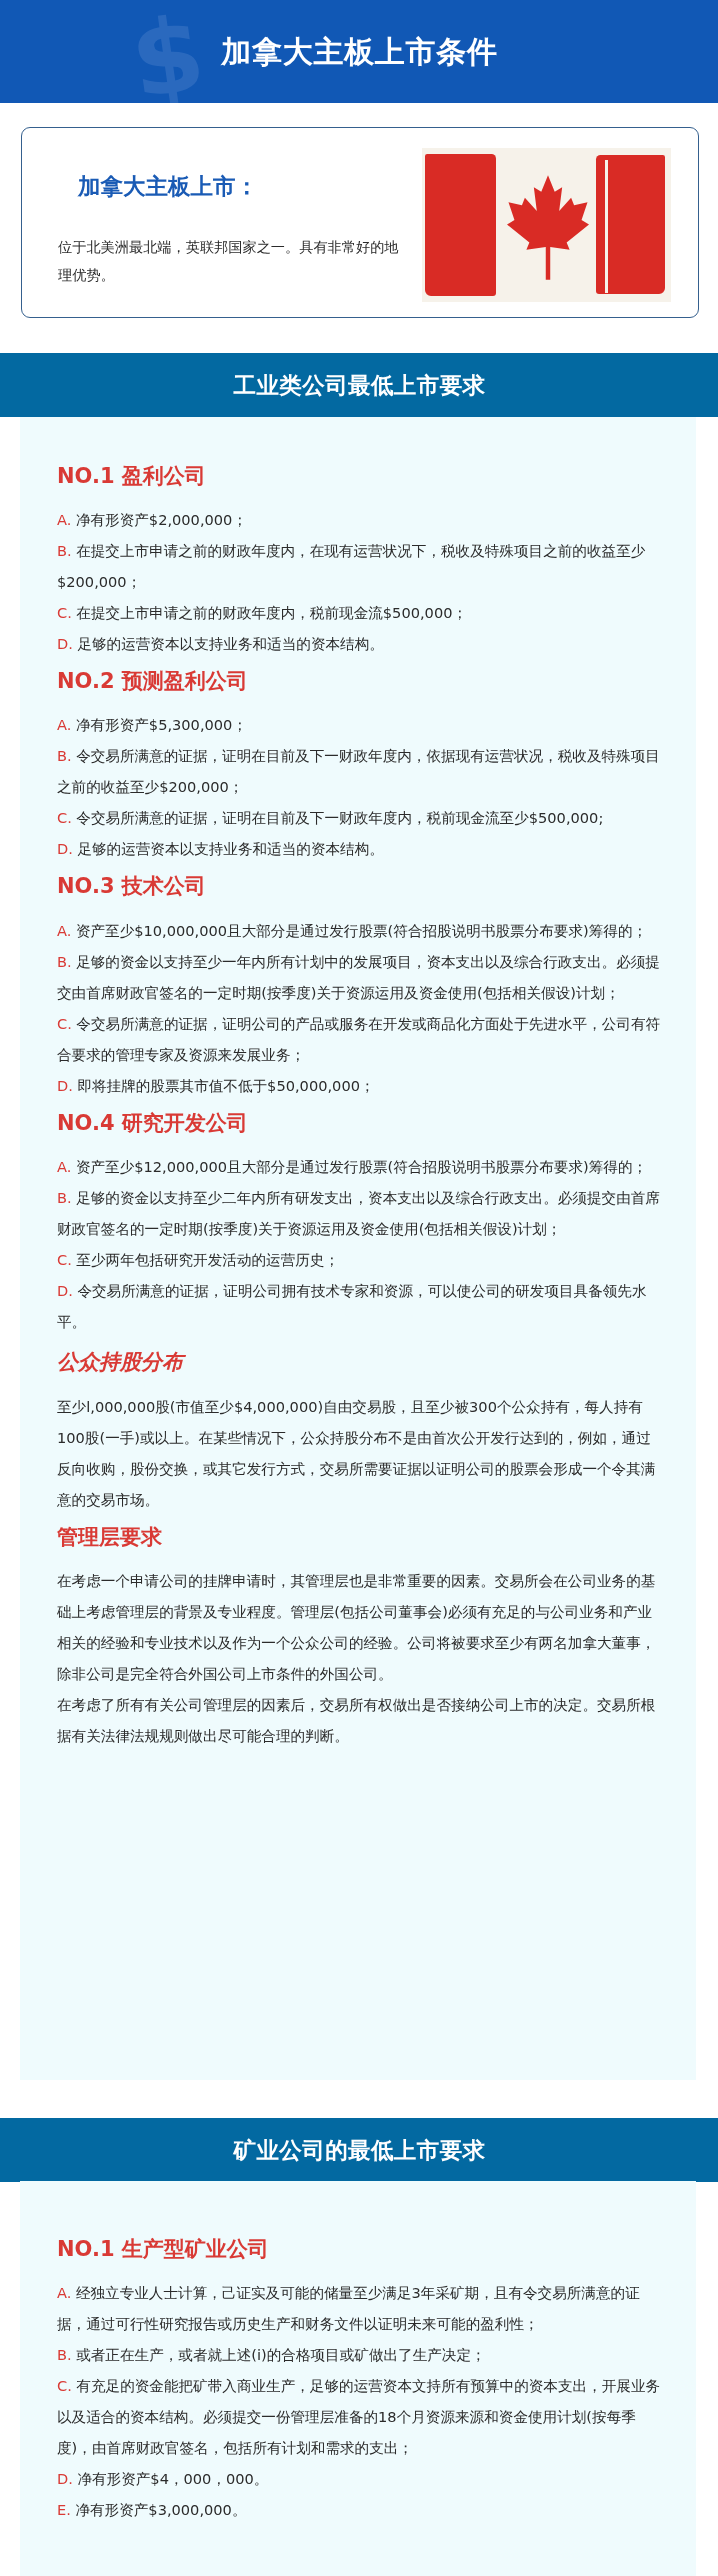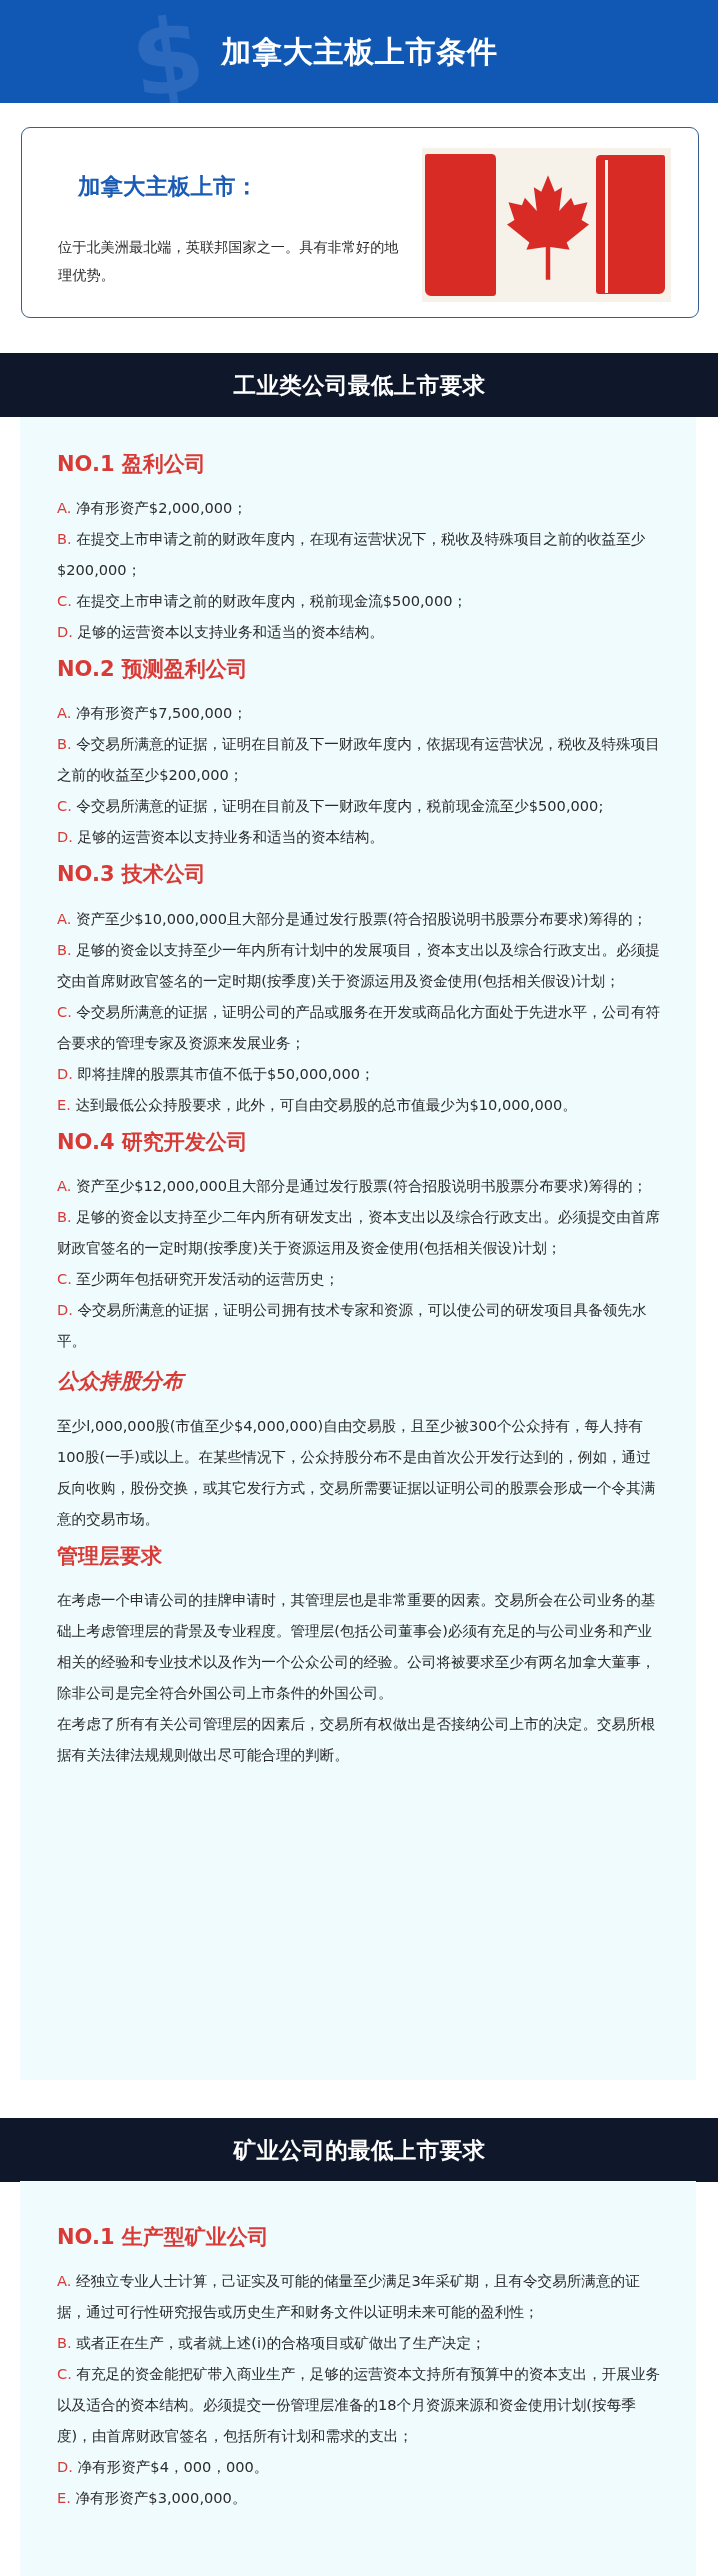--- a/index.html
+++ b/index.html
@@ -44,34 +44,35 @@
     position: absolute; left: 400px; top: 19.5px; width: 249px; height: 154px;
     background: #f6f2ea;
     overflow: hidden;
   }
   .flag .band-left { position: absolute; left: 3px; top: 6px; width: 71px; height: 142px; background: #d92b25; border-radius: 2.2px 4.5px 3px 6px; }
   .flag .band-right { position: absolute; right: 6px; top: 7.5px; width: 69px; height: 139px; background: #d92b25; border-radius: 4.5px 2.2px 6px 3px; }
   .flag .band-right::before { content: ""; position: absolute; left: 9px; top: 4.5px; width: 3px; height: 133px; background: #f6f2ea; }
   .flag svg { position: absolute; left: 85px; top: 27px; }
   .section-banner {
     position: absolute; left: 0; width: 719px; height: 64px;
-    background: #0f172a;
+    background: #0369a1;
     display: flex; align-items: center; justify-content: center;
   }
   .section-banner .section-title {
     color: #ffffff; font-size: 22.5px; font-weight: bold; letter-spacing: 0.4px;
   }
   .panel {
     position: absolute; left: 20px; width: 676px;
     background: #effbfd;
     padding-left: 37px; padding-right: 34px;
   }
   .sub-heading {
     font-size: 21px; font-weight: bold; color: #d93a35; line-height: 33px;
     margin-bottom: 11.2px;
+    margin-top: 12px;
   }
   .sub-heading.spaced { margin-top: 6px; }
   .sub-heading.tight { margin-top: 9.7px; font-style: italic; }
   .req-item, .para {
     font-size: 14.6px; line-height: 31px; color: #2b2b2b;
   }
   .req-item .letter { color: #d93a35; margin-right: 4.5px; }
 </style>
 </head>
 <body>
@@ -99,31 +100,30 @@
 
 <div class="panel" style="top:417px; height:1663px; padding-top:31px;">
 
   <h3 class="sub-heading">NO.1 盈利公司</h3>
   <p class="req-item"><span class="letter">A.</span><span>净有形资产$2,000,000；</span></p>
   <p class="req-item"><span class="letter">B.</span><span>在提交上市申请之前的财政年度内，在现有运营状况下，税收及特殊项目之前的收益至少$200,000；</span></p>
   <p class="req-item"><span class="letter">C.</span><span>在提交上市申请之前的财政年度内，税前现金流$500,000；</span></p>
   <p class="req-item"><span class="letter">D.</span><span>足够的运营资本以支持业务和适当的资本结构。</span></p>
 
   <h3 class="sub-heading spaced">NO.2 预测盈利公司</h3>
-  <p class="req-item"><span class="letter">A.</span><span>净有形资产$7,500,000；</span></p>
+  <p class="req-item"><span class="letter">A.</span><span>净有形资产$5,300,000；</span></p>
   <p class="req-item"><span class="letter">B.</span><span>令交易所满意的证据，证明在目前及下一财政年度内，依据现有运营状况，税收及特殊项目之前的收益至少$200,000；</span></p>
   <p class="req-item"><span class="letter">C.</span><span>令交易所满意的证据，证明在目前及下一财政年度内，税前现金流至少$500,000;</span></p>
   <p class="req-item"><span class="letter">D.</span><span>足够的运营资本以支持业务和适当的资本结构。</span></p>
 
   <h3 class="sub-heading spaced">NO.3 技术公司</h3>
   <p class="req-item"><span class="letter">A.</span><span>资产至少$10,000,000且大部分是通过发行股票(符合招股说明书股票分布要求)筹得的；</span></p>
   <p class="req-item"><span class="letter">B.</span><span>足够的资金以支持至少一年内所有计划中的发展项目，资本支出以及综合行政支出。必须提交由首席财政官签名的一定时期(按季度)关于资源运用及资金使用(包括相关假设)计划；</span></p>
   <p class="req-item"><span class="letter">C.</span><span>令交易所满意的证据，证明公司的产品或服务在开发或商品化方面处于先进水平，公司有符合要求的管理专家及资源来发展业务；</span></p>
   <p class="req-item"><span class="letter">D.</span><span>即将挂牌的股票其市值不低于$50,000,000；</span></p>
-  <p class="req-item"><span class="letter">E.</span><span>达到最低公众持股要求，此外，可自由交易股的总市值最少为$10,000,000。</span></p>
 
   <h3 class="sub-heading spaced">NO.4 研究开发公司</h3>
   <p class="req-item"><span class="letter">A.</span><span>资产至少$12,000,000且大部分是通过发行股票(符合招股说明书股票分布要求)筹得的；</span></p>
   <p class="req-item"><span class="letter">B.</span><span>足够的资金以支持至少二年内所有研发支出，资本支出以及综合行政支出。必须提交由首席财政官签名的一定时期(按季度)关于资源运用及资金使用(包括相关假设)计划；</span></p>
   <p class="req-item"><span class="letter">C.</span><span>至少两年包括研究开发活动的运营历史；</span></p>
   <p class="req-item"><span class="letter">D.</span><span>令交易所满意的证据，证明公司拥有技术专家和资源，可以使公司的研发项目具备领先水平。</span></p>
 
   <h3 class="sub-heading tight">公众持股分布</h3>
   <p class="para">至少l,000,000股(市值至少$4,000,000)自由交易股，且至少被300个公众持有，每人持有100股(一手)或以上。在某些情况下，公众持股分布不是由首次公开发行达到的，例如，通过反向收购，股份交换，或其它发行方式，交易所需要证据以证明公司的股票会形成一个令其满意的交易市场。</p>
 

